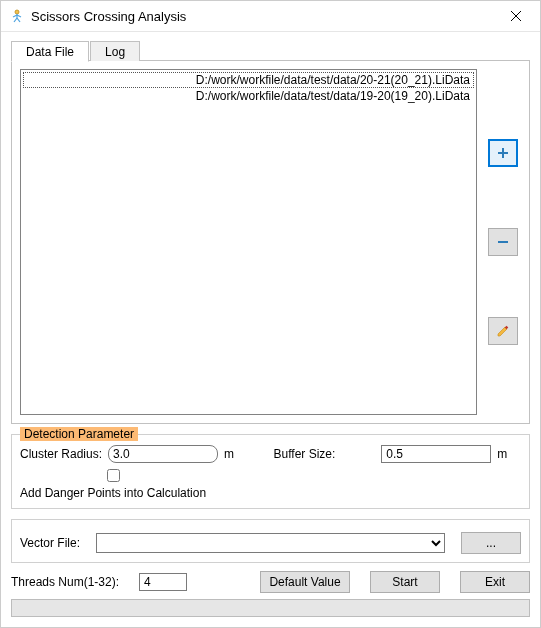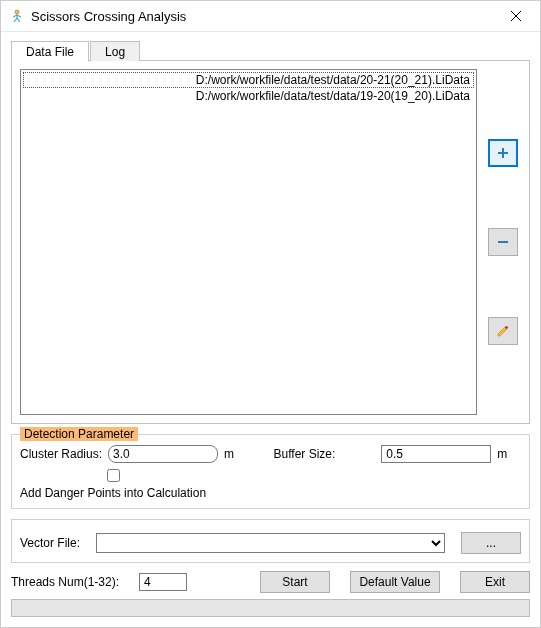--- a/index.html
+++ b/index.html
@@ -311,20 +311,20 @@
         <span class="lbl">Vector File:</span>
         <select class="combo"></select>
         <span class="btn" style="min-width:60px">...</span>
       </div>
     </div>
 
     <div class="bottom-row">
       <span class="lbl">Threads Num(1-32):</span>
       <input class="text" style="width: 48px;" value="4">
       <span class="spacer"></span>
+      <span class="btn" style="min-width:90px">Default Value</span>
       <span class="btn" style="min-width:70px">Start</span>
-      <span class="btn" style="min-width:90px">Default Value</span>
       <span class="btn" style="min-width:70px">Exit</span>
     </div>
 
     <div class="progress"></div>
   </div>
 </div>
 
 </body></html>

